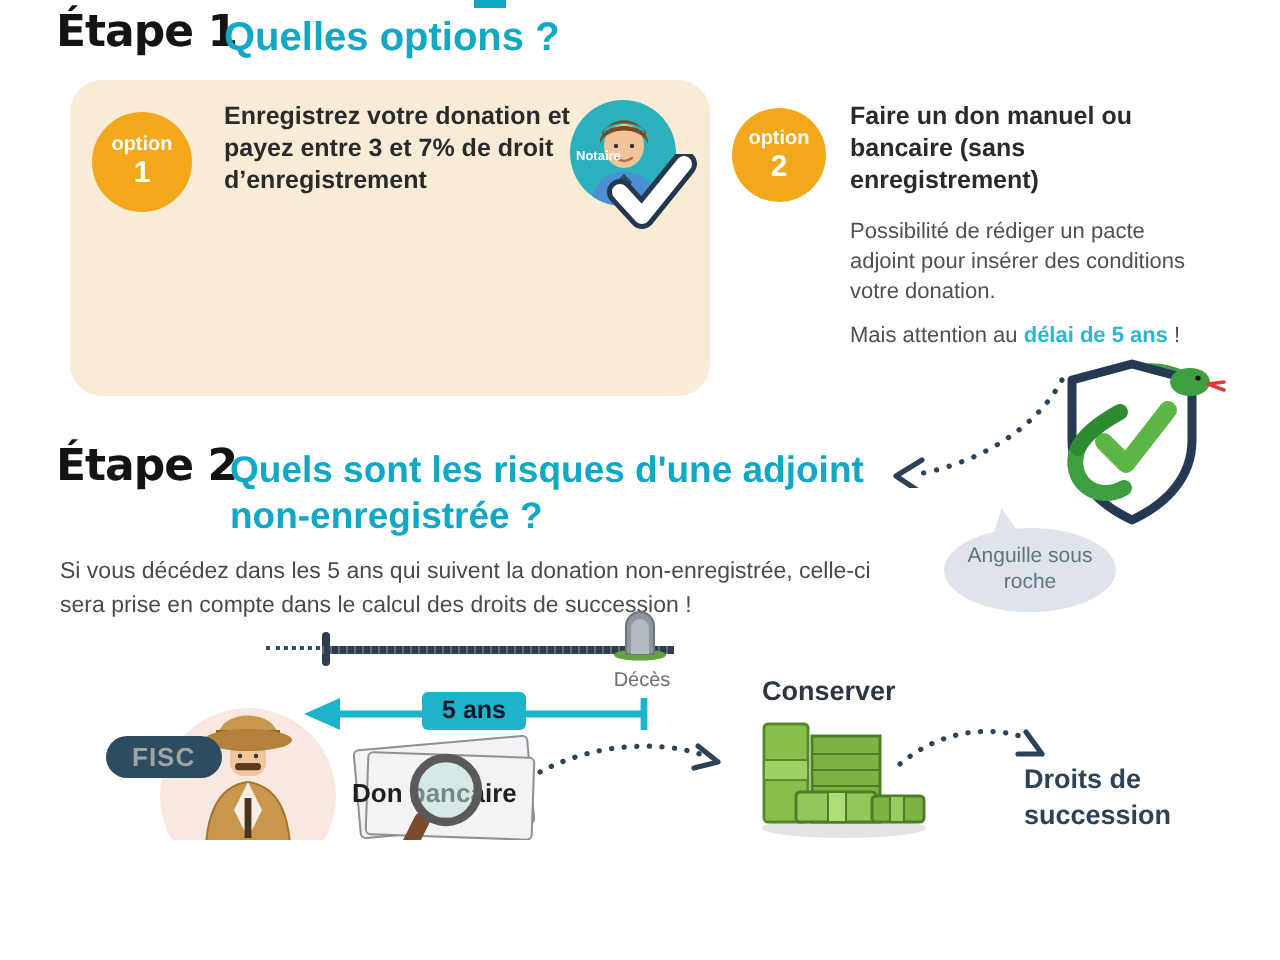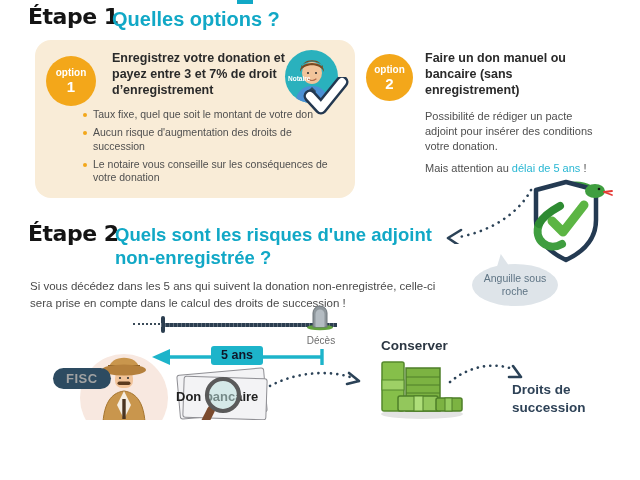--- a/index.html
+++ b/index.html
@@ -12,21 +12,21 @@
   .opt-badge{background:#f3a71a;border-radius:50%;color:#fff;display:flex;flex-direction:column;
              align-items:center;justify-content:center;line-height:1;}
   .opt-word{font-size:10px;font-weight:600;}
   .opt-num{font-size:15px;font-weight:700;margin-top:1px;}
   .opt-heading{font-size:12.5px;font-weight:700;color:#2a2a2a;line-height:1.26;}
   .body-text{font-size:11px;color:#4f4f4f;line-height:1.35;}
   .bullets{list-style:none;margin:0;padding:0;width:248px;}
   .bullets li{position:relative;padding-left:12px;font-size:10.5px;color:#4f4f4f;line-height:1.32;margin-bottom:4px;}
   .bullets li::before{content:"";position:absolute;left:2px;top:5px;width:4px;height:4px;border-radius:50%;background:#f3a71a;}
   .warning{font-size:11px;color:#4f4f4f;}
-  .warning .hl{color:#29b7d3;}
+  .warning .hl{color:#29b7d3;font-weight:bold;}
   .avatar{background:#2ab1bd;border-radius:50%;overflow:hidden;}
   .avatar-label{position:absolute;left:3px;top:25px;font-size:6.5px;font-weight:700;color:#fff;}
   .title2{font-size:18.5px;font-weight:700;color:#11a8c6;line-height:1.2;}
   .intro{font-size:11.5px;color:#4a4a4a;line-height:1.45;}
   .bubble{background:#dee4e9;border-radius:50%;display:flex;align-items:center;justify-content:center;
           text-align:center;font-size:10.5px;color:#5e7484;line-height:1.25;}
   .bubble-tail{background:#dee4e9;clip-path:polygon(30% 0,100% 100%,0 100%);}
   .tl-dotted{border-top:2.5px dotted #3a4a58;}
   .tl-tick{background:#2c3e50;border-radius:2px;}
   .tl-line{background:#2c3e50;background-image:repeating-linear-gradient(90deg,rgba(255,255,255,0.25) 0 1px,transparent 1px 4px);}
@@ -75,25 +75,20 @@
       <path d="M23 29 Q27 32 31 29" stroke="#b06a4a" stroke-width="1.2" fill="none" stroke-linecap="round"></path>
       <path d="M27 37 l-4 4 4 9 4 -9 Z" fill="#2d4b61"></path>
     </svg>
     <span class="avatar-label">Notaire</span>
   </div>
   <svg class="abs" style="left:303px;top:77px;" width="46" height="38" viewBox="0 0 46 38">
     <path d="M7 19 L18 31 L39 5" fill="none" stroke="#233850" stroke-width="13" stroke-linecap="round" stroke-linejoin="round"></path>
     <path d="M7 19 L18 31 L39 5" fill="none" stroke="#ffffff" stroke-width="8" stroke-linecap="round" stroke-linejoin="round"></path>
   </svg>
 
-  <ul class="abs bullets" style="left:81px;top:108px;">
-    <li>Taux fixe, quel que soit le montant de votre don</li>
-    <li>Aucun risque d'augmentation des droits de succession</li>
-    <li>Le notaire vous conseille sur les conséquences de votre donation</li>
-  </ul>
 
   <div class="abs opt-badge" style="left:366px;top:54px;width:47px;height:47px;">
     <span class="opt-word">option</span>
     <span class="opt-num">2</span>
   </div>
 
   <div class="abs opt-heading" style="left:425px;top:51px;width:178px;">Faire un don manuel ou bancaire (sans enregistrement)</div>
 
   <div class="abs body-text" style="left:425px;top:109px;width:182px;">Possibilité de rédiger un pacte adjoint pour insérer des conditions votre donation.</div>
 

